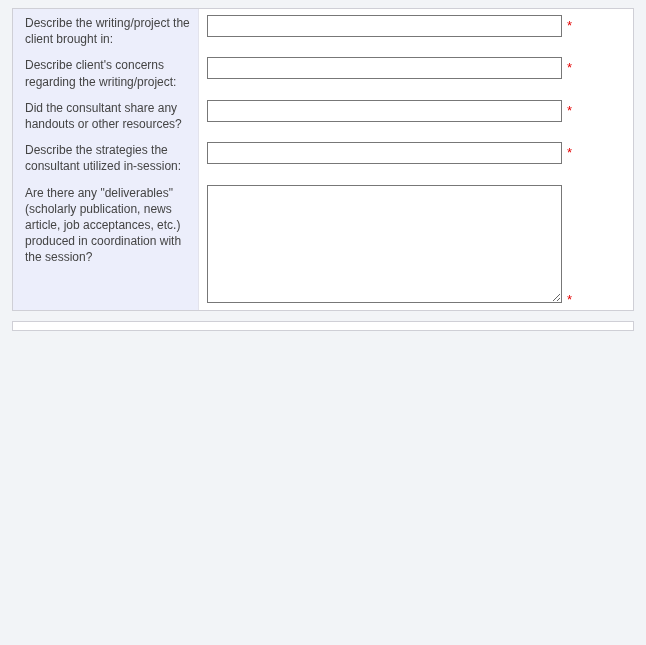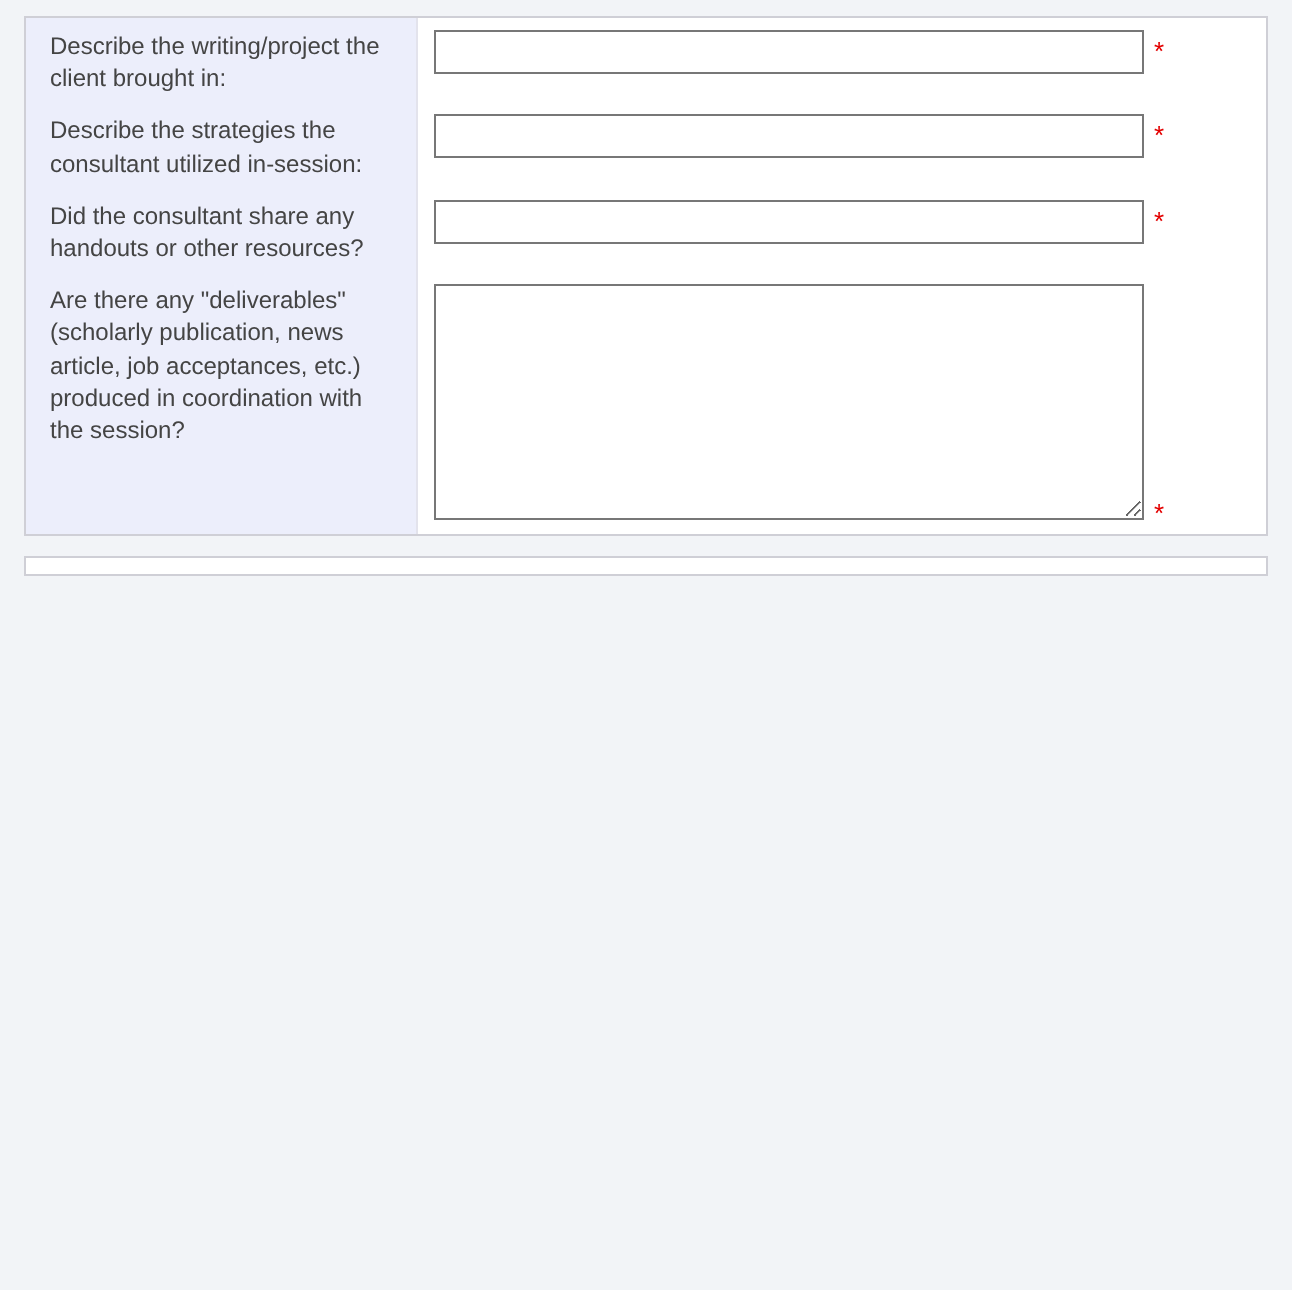--- a/index.html
+++ b/index.html
@@ -32,21 +32,21 @@
     vertical-align: top;
     padding: 6px 8px 4px 8px;
   }
   td.label-cell {
     width: 165px;
     background: #eceefb;
     color: #444;
     font-size: 12px;
     line-height: 1.35;
     border-right: 1px solid #e3e3ec;
-    padding-right: 18px;
+    padding-right: 8px;
     padding-left: 12px;
   }
   td.field-cell {
     background: #ffffff;
     padding-right: 24px;
     position: relative;
   }
   input.text-input {
     width: 355px;
     height: 22px;
@@ -93,31 +93,38 @@
 
       <tbody>
           <tr>
         <td class="label-cell">Describe the writing/project the client brought in:</td>
         <td class="field-cell">
           <input type="text" class="text-input" value="" style="">
           <span class="req top">*</span>
         </td>
       </tr>
 
-
       <tr>
-        <td class="label-cell">Describe the strategies the consultant utilized in-session:</td>
+        <td class="label-cell">Describe client's concerns regarding the writing/project:</td>
         <td class="field-cell">
           <input type="text" class="text-input" value="" style="">
           <span class="req top">*</span>
         </td>
       </tr>
 
       <tr>
         <td class="label-cell">Did the consultant share any handouts or other resources?</td>
+        <td class="field-cell">
+          <input type="text" class="text-input" value="" style="">
+          <span class="req top">*</span>
+        </td>
+      </tr>
+
+      <tr>
+        <td class="label-cell">Describe the strategies the consultant utilized in-session:</td>
         <td class="field-cell">
           <input type="text" class="text-input" value="" style="">
           <span class="req top">*</span>
         </td>
       </tr>
 
       <tr>
         <td class="label-cell">Are there any "deliverables" (scholarly publication, news article, job acceptances, etc.) produced in coordination with the session?</td>
         <td class="field-cell">
           <textarea class="text-area" value="" style=""></textarea>

